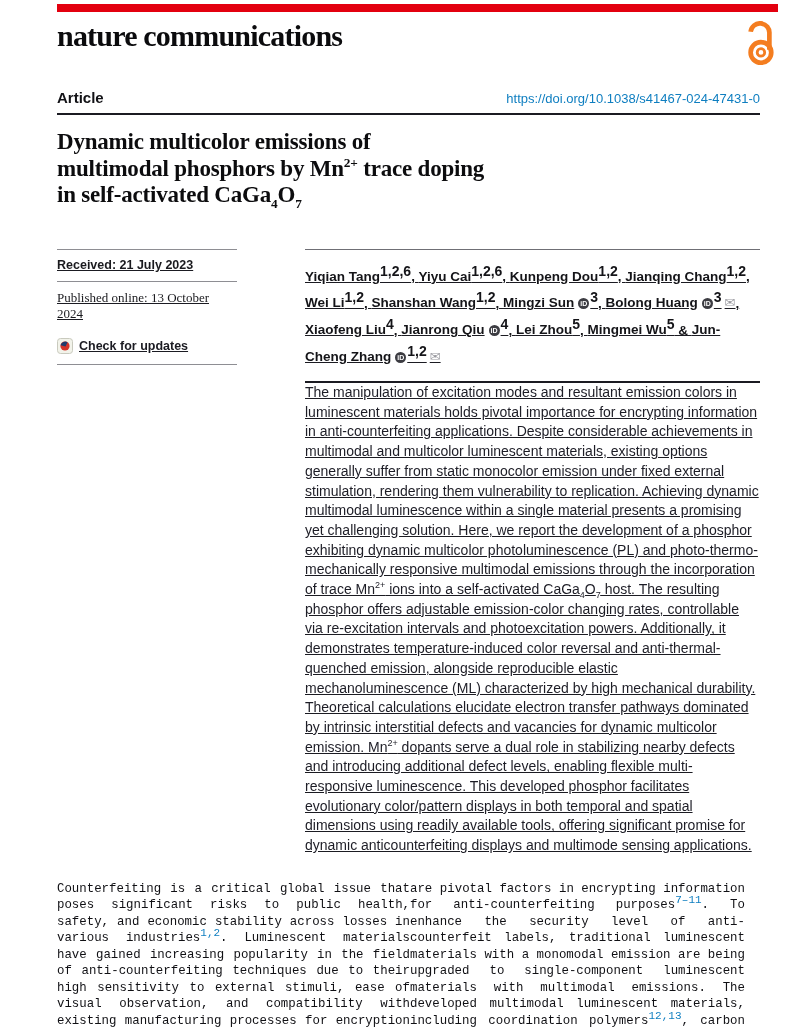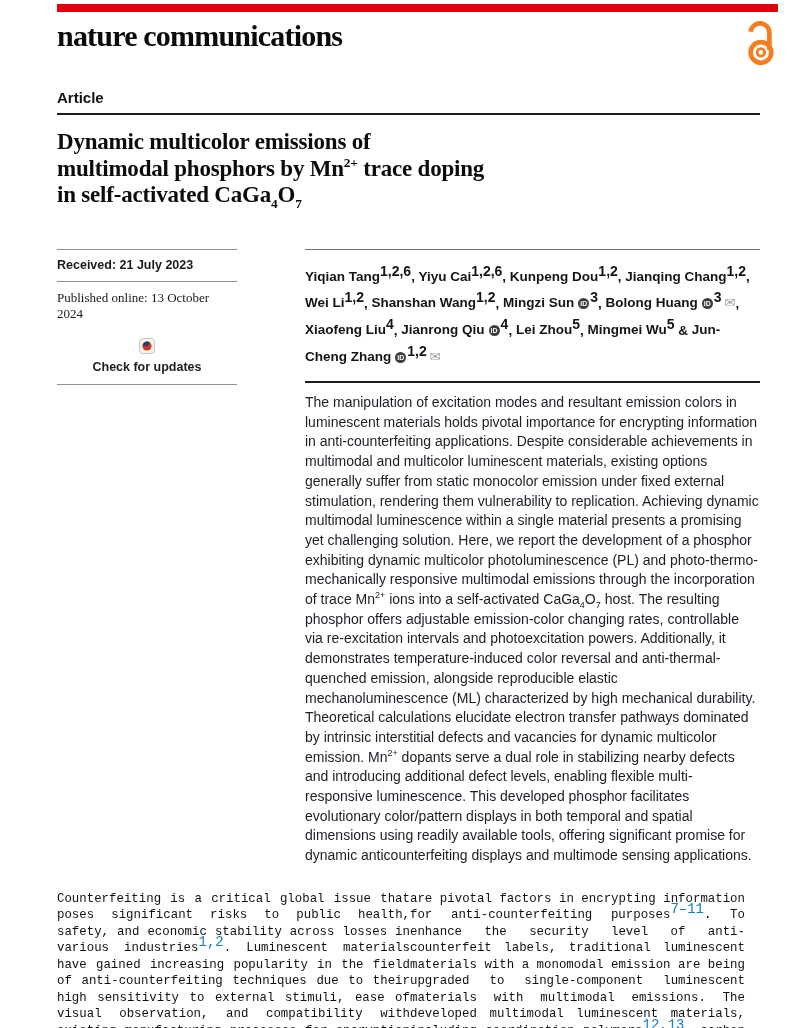--- a/index.html
+++ b/index.html
@@ -19,65 +19,66 @@
   .article-row{display:flex;justify-content:space-between;align-items:flex-end;margin-top:24px;}
   .article-label{font-size:15px;font-weight:700;color:#121216;}
   .doi-link{font-size:13px;color:#0e7ec0;text-decoration:none;}
   .rule-dark{border:none;border-top:2.5px solid #1b1b22;margin:7px 0 0 0;}
   .title{
     font-family:"Liberation Serif",serif;font-weight:700;font-size:23px;
     line-height:1.16;letter-spacing:-0.2px;color:#0c0c0e;margin-top:14px;
   }
   .title sup{font-size:58%;line-height:0;}
   .title sub{font-size:58%;line-height:0;}
-  .main-row{display:flex;margin-top:40px;}
+  .main-row{display:flex;margin-top:40px;text-decoration:underline;}
   .dates-col{width:180px;flex:0 0 180px;margin-right:68px;}
   .date-item{border-top:1px solid #8e8e93;padding:8px 0 9px 0;font-size:12.5px;font-weight:700;color:#1a1a1e;}
   .date-item.serif{font-family:"Liberation Serif",serif;font-weight:400;font-size:13px;}
-  .check-row{display:flex;align-items:center;gap:6px;padding:7px 0 10px 0;border-bottom:1px solid #8e8e93;font-size:12.5px;font-weight:700;flex-direction:column;}
+  .check-row{display:flex;align-items:center;gap:6px;padding:7px 0 10px 0;border-bottom:1px solid #8e8e93;font-size:12.5px;font-weight:700;}
   .check-icon{width:16px;height:16px;flex:0 0 16px;}
   .right-col{width:455px;flex:0 0 455px;}
   .authors{
     border-top:1px solid #6f6f75;padding-top:10px;font-size:13.5px;font-weight:700;
     line-height:1.5;color:#141418;
   }
   .authors sup{font-size:14px;font-weight:700;}
   .orcid{
     display:inline-block;width:11px;height:11px;border-radius:50%;background:#3c3c42;color:#fff;
     font-size:7px;line-height:11px;text-align:center;font-weight:700;margin:0 1px 0 4px;vertical-align:1px;
   }
   .env{color:#9a9aa0;font-size:13px;margin-left:3px;font-weight:400;}
-  .abstract-block{border-top:2.5px solid #1b1b22;margin-top:14px;padding-top:10px;}
+  .abstract-block{border-top:2.5px solid #1b1b22;margin-top:14px;}
   .abstract{font-size:14px;line-height:19.7px;color:#1d1d26;text-align:left;}
   .abstract sup{font-size:9px;line-height:0;}
   .abstract sub{font-size:9px;line-height:0;}
   .intro-row{display:flex;margin-top:25px;font-family:Liberation Mono, monospace;}
   .intro-col{font-size:12.4px;line-height:16.5px;text-align:justify;color:#101014;}
   .intro-col.left{width:353px;flex:0 0 353px;margin-right:15px;}
   .intro-col.right{width:335px;flex:0 0 335px;}
-  sup.ref{color:#0e7ec0;font-size:14px;line-height:0;}
+  sup.ref{color:#0e7ec0;font-size:11px;line-height:0;}
 </style>
 </head>
 <body>
 
 <div class="page">
 
   <div class="redbar"></div>
 
   <div class="masthead">
     <div class="journal-logo">nature communications</div>
     <svg class="oa-icon" viewBox="0 0 32 48">
       <path d="M26 30 L26 13 A10 10 0 0 0 6 11" fill="none" stroke="#f47d20" stroke-width="5"></path>
       <circle cx="17" cy="33" r="11" fill="none" stroke="#f47d20" stroke-width="5"></circle>
       <circle cx="17" cy="33" r="4" fill="none" stroke="#f47d20" stroke-width="3"></circle>
     </svg>
   </div>
 
   <div class="article-row">
     <span class="article-label">Article</span>
+    <a class="doi-link" href="#">https://doi.org/10.1038/s41467-024-47431-0</a>
   </div>
   <hr class="rule-dark">
 
   <h1 class="title">Dynamic multicolor emissions of<br>multimodal phosphors by Mn<sup>2+</sup> trace doping<br>in self-activated CaGa<sub>4</sub>O<sub>7</sub></h1>
 
   <div class="main-row">
 
     <div class="dates-col">
       <div class="date-item">Received: 21 July 2023</div>
       <div class="date-item serif">Published online: 13 October 2024</div>

